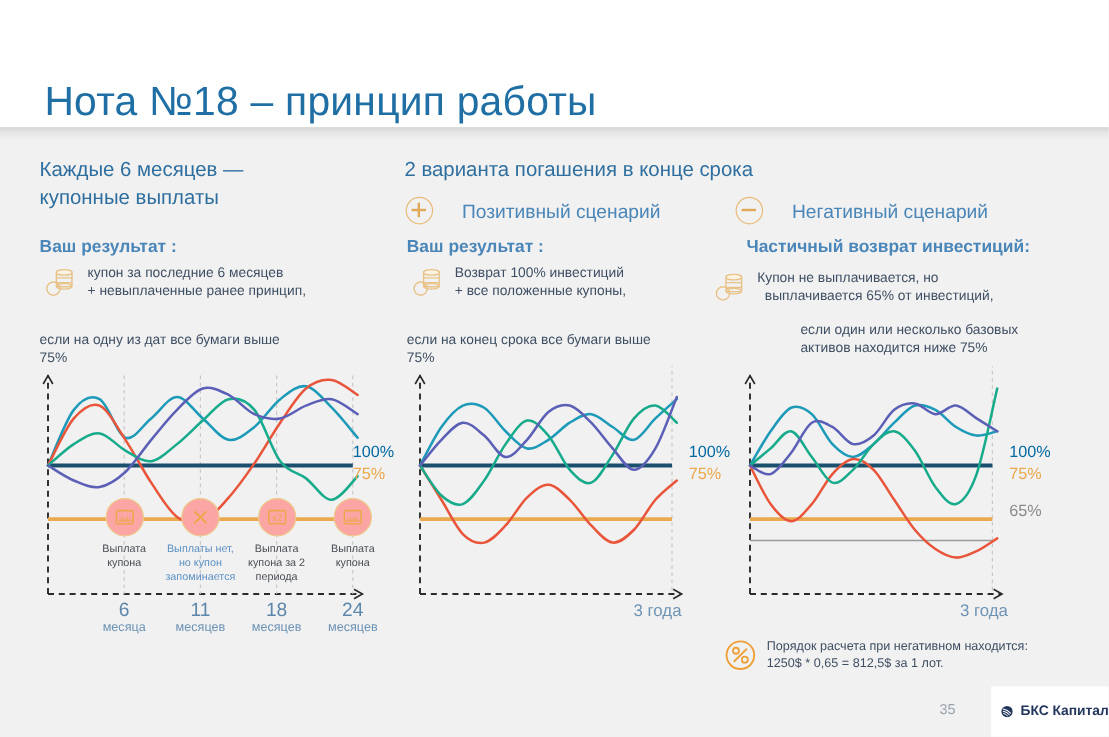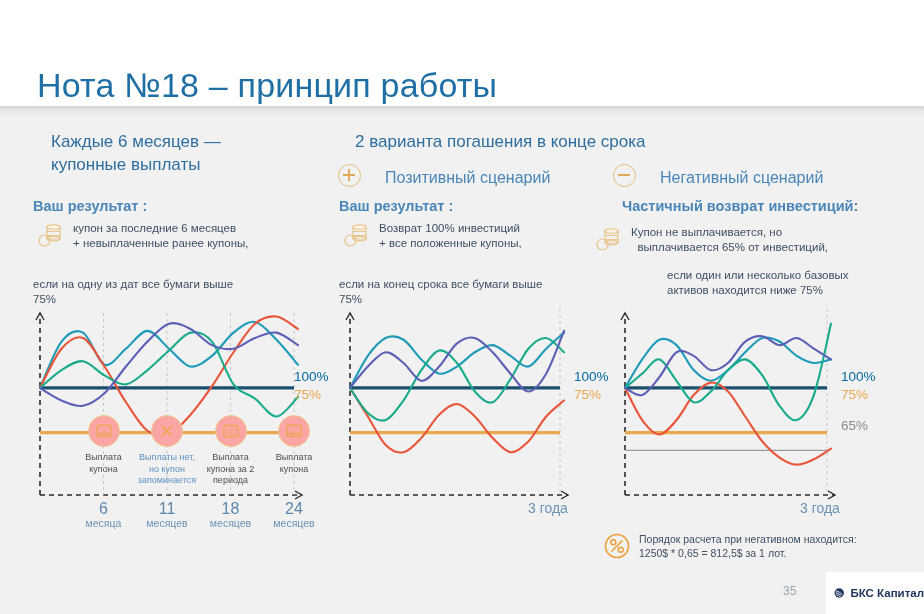--- a/index.html
+++ b/index.html
@@ -18,21 +18,21 @@
     background:linear-gradient(to bottom,#d5d5d5 0%,#e6e6e6 40%,#f1f1f1 100%);
   }
   .title{
     position:absolute;left:37px;top:22px;
     font-size:34px;color:#1f6fa5;font-weight:400;letter-spacing:.2px;
     white-space:nowrap;
     margin-top:44px;
   }
   
   .col-head{
-    position:absolute;font-size:17px;color:#2f6f9f;font-weight:400;line-height:23px;margin-left:18px;
+    position:absolute;font-size:17px;color:#2f6f9f;font-weight:400;line-height:23px;
   }
   .h-left{left:33px;top:130px;width:260px;}
   .h-mid{left:337px;top:130px;width:300px;}
   .scen-row{position:absolute;display:flex;align-items:flex-end;gap:24px;}
   .scen-label{font-size:16px;color:#4a86b8;white-space:nowrap;}
   .circ-icon{
     width:21px;height:21px;border-radius:50%;border:1.4px solid #e8bc7a;
     position:relative;flex:none;background:#f1f1f1;
   }
   .circ-icon::before{
@@ -105,21 +105,21 @@
   <div class="bullet-row" style="left:38px;top:221px;width:250px;">
     <svg class="coin-ico" viewBox="0 0 26 26">
       <ellipse cx="6.5" cy="18.5" rx="5.5" ry="5.5" fill="none" stroke="#e8c389" stroke-width="1.2"></ellipse>
       <rect x="9" y="4" width="13" height="13" rx="1" fill="none" stroke="#e8c389" stroke-width="1.2"></rect>
       <ellipse cx="15.5" cy="5" rx="6.5" ry="2.3" fill="#fdf3e2" stroke="#e8c389" stroke-width="1.1"></ellipse>
       <path d="M9 9.5 h13 M9 13.5 h13" stroke="#e8c389" stroke-width="1.1" fill="none"></path>
       <ellipse cx="15.5" cy="16.6" rx="6.5" ry="2.3" fill="none" stroke="#e8c389" stroke-width="1.1"></ellipse>
     </svg>
     <div class="bullet-text">
       <div>купон за последние 6 месяцев</div>
-      <div>+ невыплаченные ранее купоны,</div>
+      <div>+ невыплаченные ранее принцип,</div>
     </div>
   </div>
 
   <div class="cond-text" style="left:33px;top:277px;width:270px;">
     <div>если на одну из дат все бумаги выше</div>
     <div>75%</div>
   </div>
 
   <div class="col-head h-mid">2 варианта погашения в конце срока</div>
 

